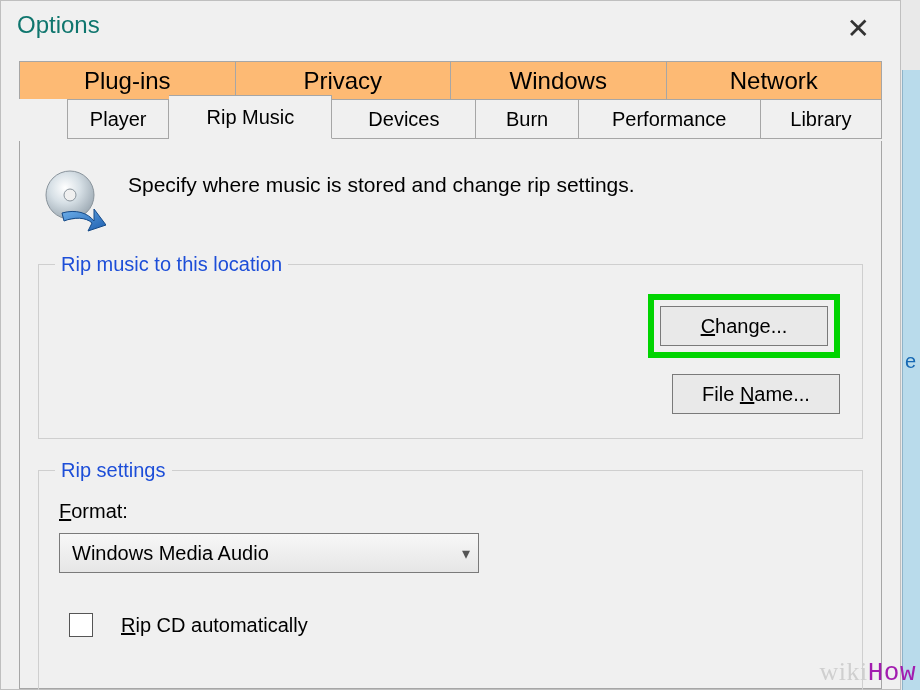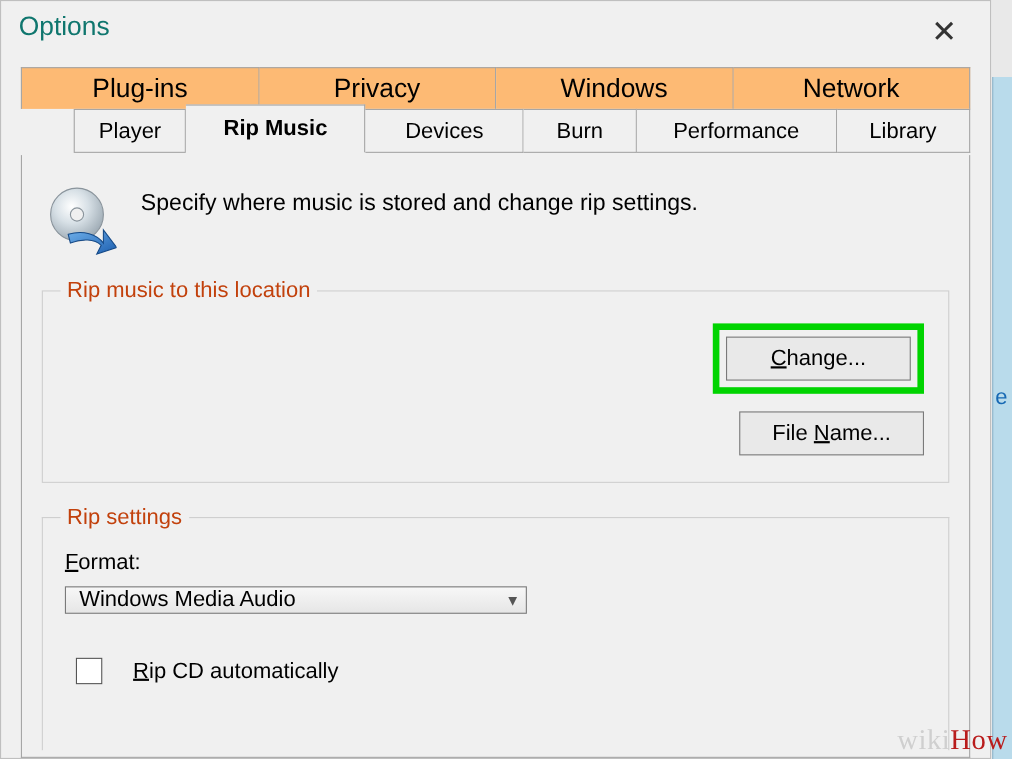--- a/index.html
+++ b/index.html
@@ -62,21 +62,21 @@
   .tab-row.bottom .tab + .tab { border-left: none; }
   .tab-row.bottom .tab.active {
     background: #f0f0f0;
     border-bottom: 1px solid #f0f0f0;
     position: relative;
     top: 0;
     height: 44px;
     margin-top: -4px;
   }
   .tab-player { width: 108px; margin-left: 48px; }
-  .tab-ripmusic { width: 172px; font-weight: bold; }
+  .tab-ripmusic { width: 172px; }
   .tab-devices { width: 152px; }
   .tab-burn { width: 108px; }
   .tab-perf { width: 192px; }
   .tab-library { width: 128px; }
 
   .content {
     position: relative;
     margin: 0 18px;
     border: 1px solid #a6a6a6;
     border-top: none;
@@ -96,21 +96,21 @@
 
   fieldset.group {
     border: 1px solid #cfcfcf;
     margin: 20px 4px 18px 4px;
     padding: 18px 16px 24px 16px;
     position: relative;
   }
   fieldset.group legend {
     padding: 0 6px;
     font-size: 20px;
-    color: #c2410c;
+    color: #1d4ed8;
     background: #f0f0f0;
   }
 
   .loc-buttons {
     display: flex;
     flex-direction: column;
     align-items: flex-end;
     gap: 16px;
     padding-right: 6px;
   }
@@ -128,21 +128,21 @@
   }
   .highlight {
     display: inline-block;
     padding: 6px;
     border: 6px solid #00d400;
   }
 
   .format-label { font-size: 20px; margin: 0 0 10px 4px; }
   .select {
     width: 420px;
-    height: 25px;
+    height: 40px;
     border: 1px solid #7a7a7a;
     background: linear-gradient(#f7f7f7,#e6e6e6);
     display: flex;
     align-items: center;
     justify-content: space-between;
     padding: 0 8px 0 12px;
     font-size: 20px;
     margin: 0 0 40px 4px;
     cursor: default;
   }
@@ -178,21 +178,21 @@
 
   .watermark {
     position: absolute;
     right: 4px; bottom: 2px;
     font-family: Georgia, "Times New Roman", serif;
     font-size: 26px;
     color: #cfcfcf;
     letter-spacing: 0.5px;
     pointer-events: none;
   }
-  .watermark .h { color: #b91c1c; }
+  .watermark .h { color: #a21caf; font-family: Liberation Mono, monospace; }
 </style>
 </head>
 <body>
 
 <div class="window">
 
   <div class="titlebar">
     <div class="title">Options</div>
     <div class="close">✕</div>
   </div>

